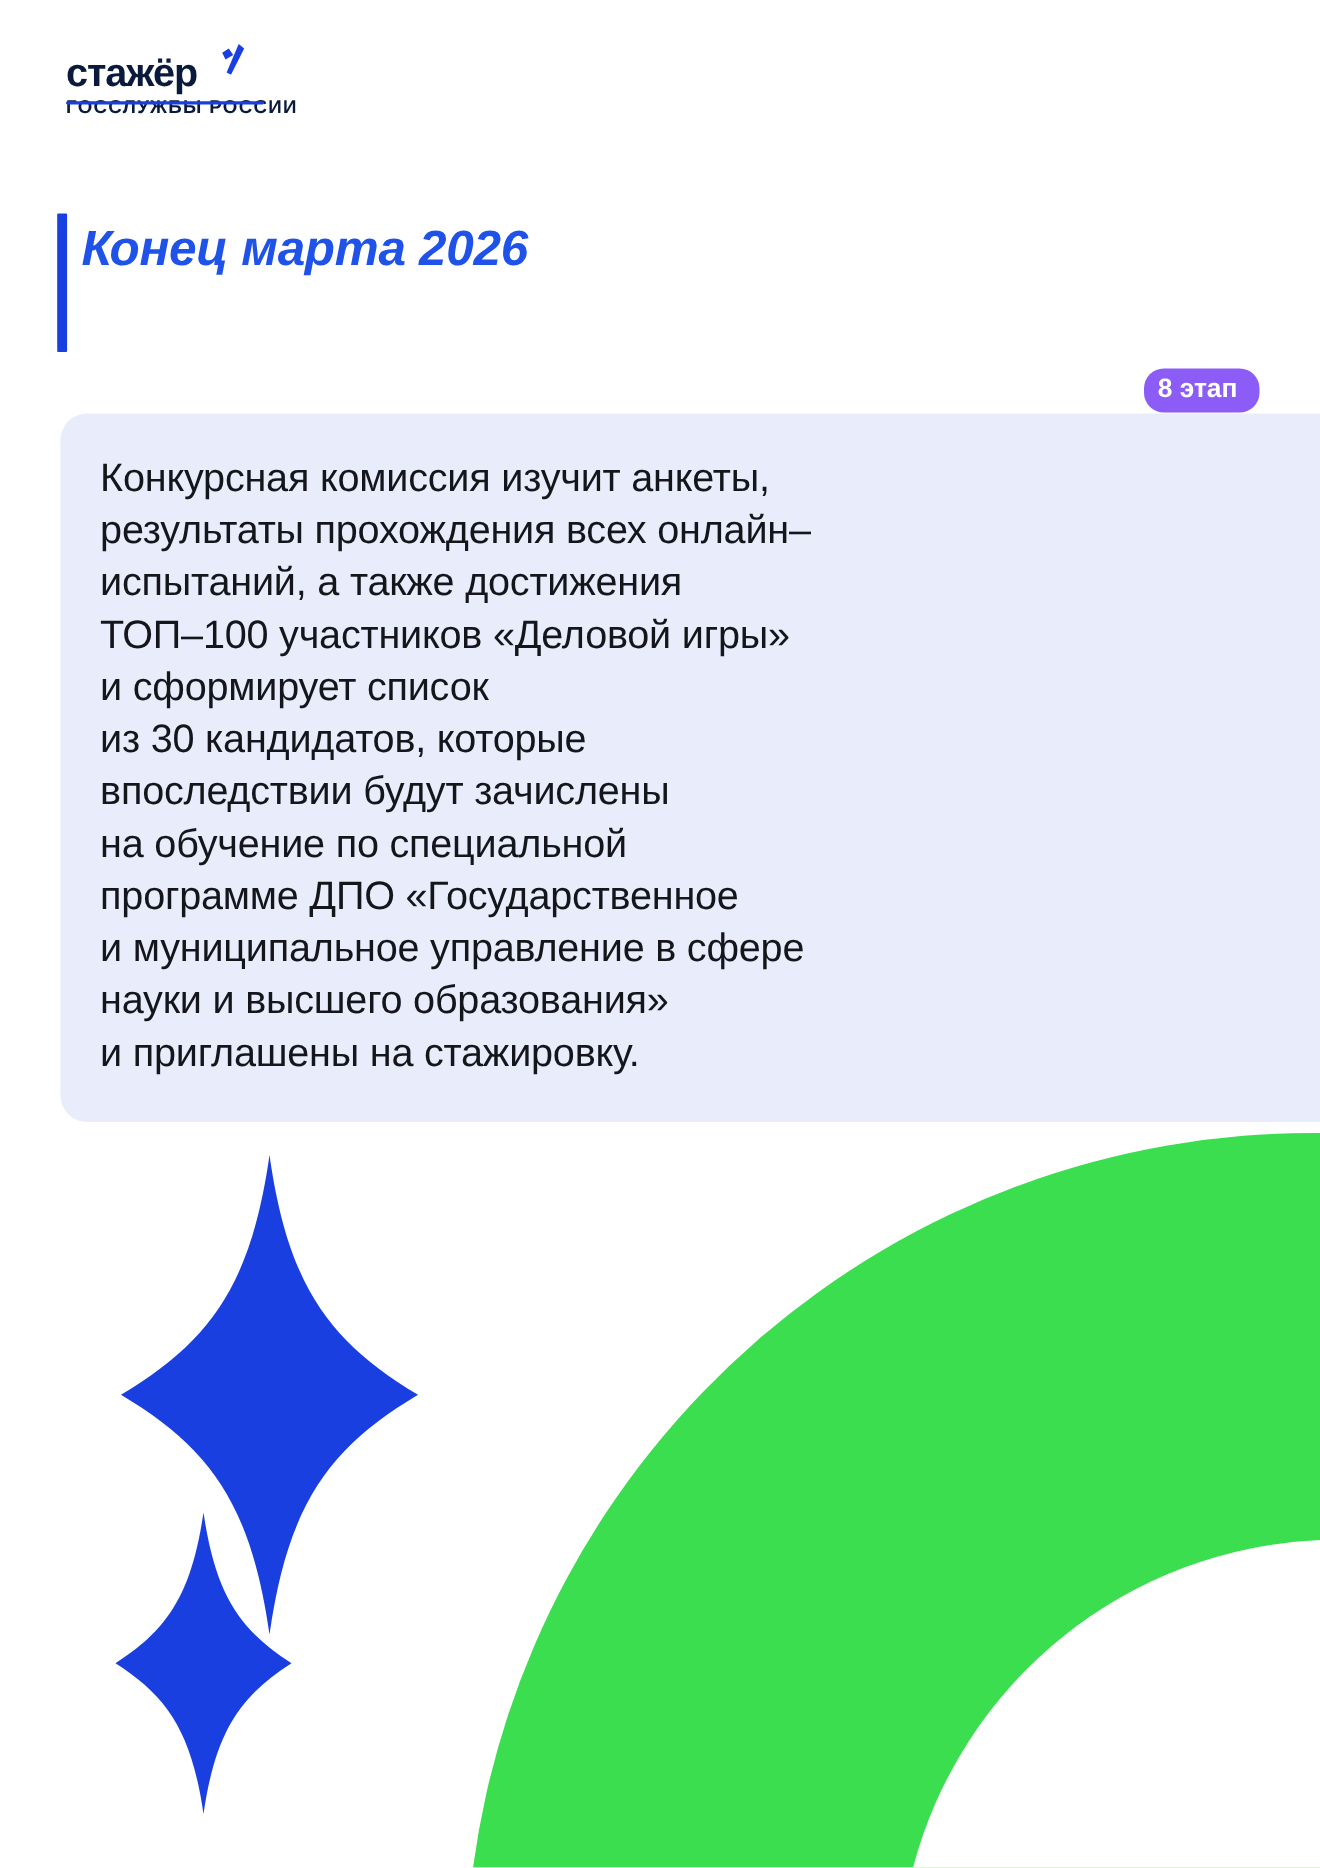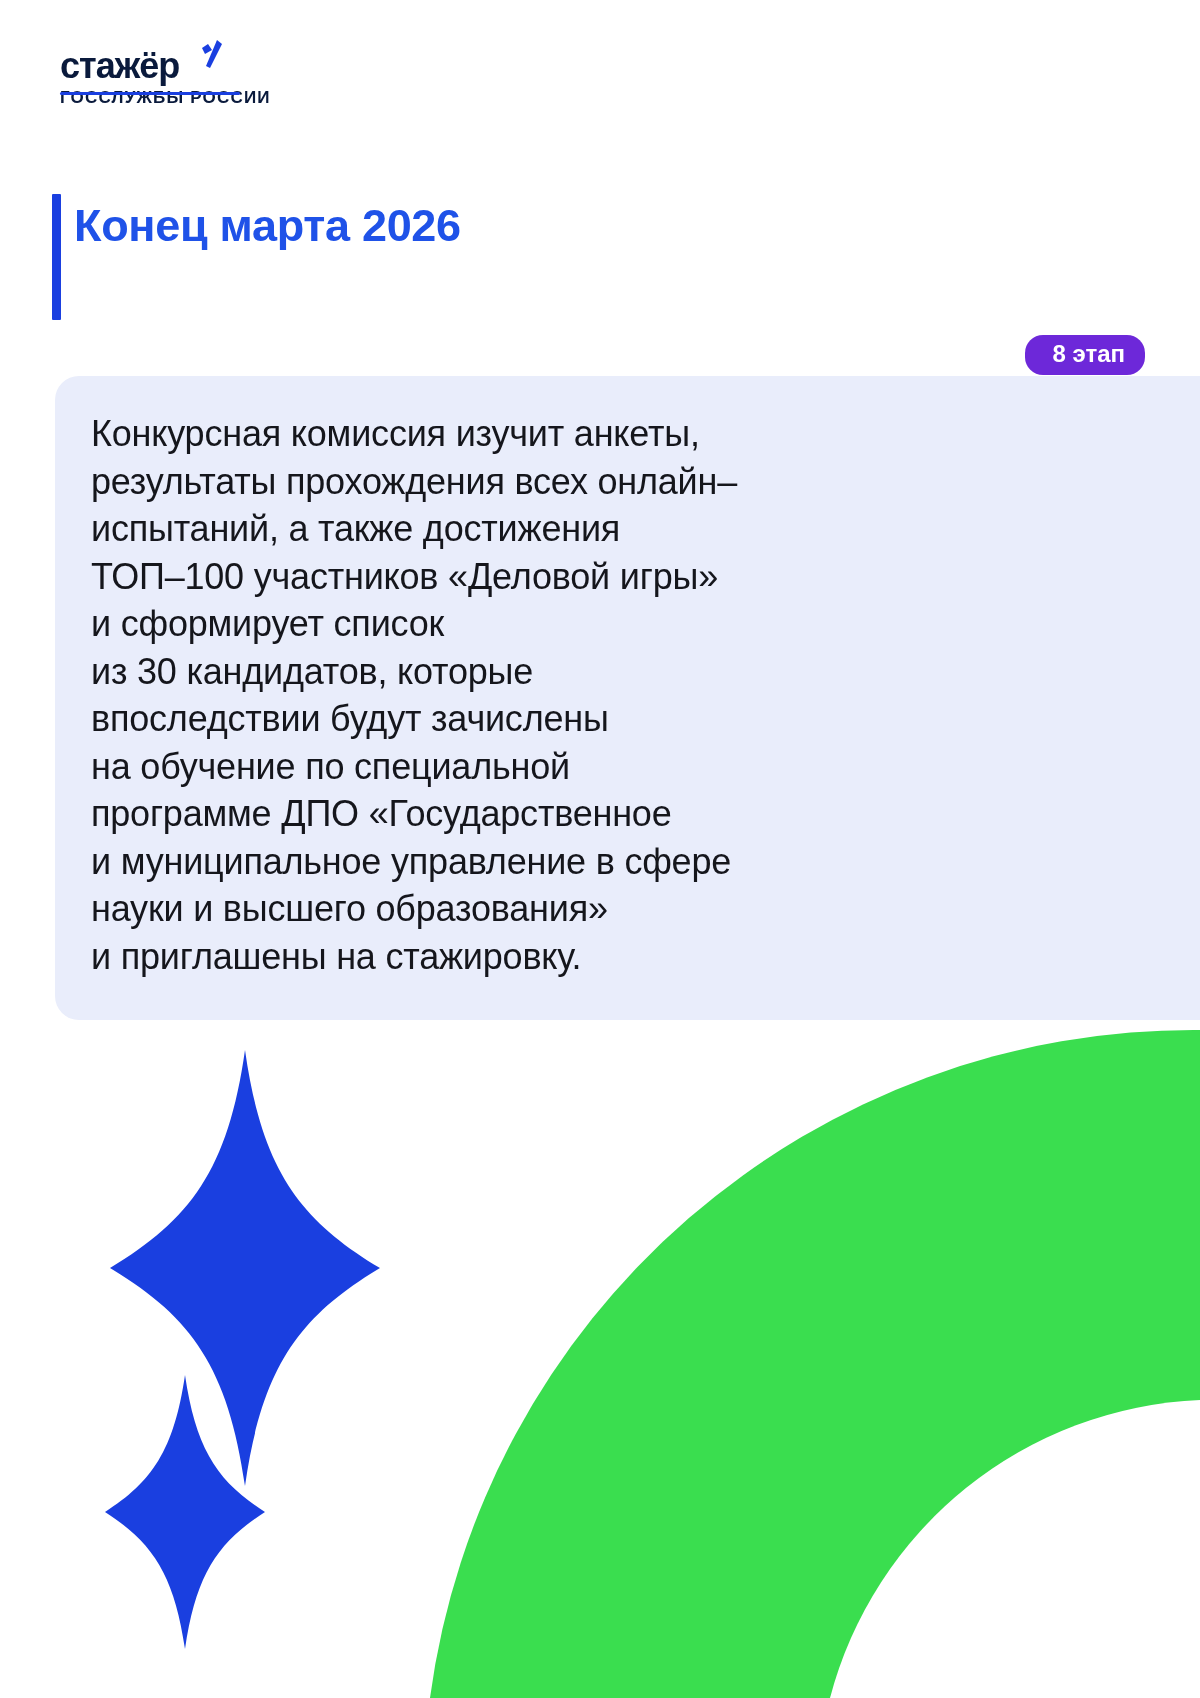--- a/index.html
+++ b/index.html
@@ -83,32 +83,33 @@
     letter-spacing: -0.5px;
     margin: 0;
   }
   .subtitle {
     font-size: 45px;
     font-weight: bold;
     color: #1f52e8;
     line-height: 1.15;
     letter-spacing: -0.3px;
     margin: 10px 0 0 0;
+    font-style: italic;
   }
 
   
   .stage-badge {
     position: absolute;
     right: 55px;
     top: 335px;
-    background: #6d28d9;
+    background: #8b5cf6;
     color: #ffffff;
     font-size: 24px;
     font-weight: bold;
-    padding: 7px 20px 9px 27px;
+    padding: 7px 20px 9px 12px;
     border-radius: 18px;
     z-index: 5;
     line-height: 1;
   }
 
   
   .card {
     position: absolute;
     left: 55px;
     top: 376px;

